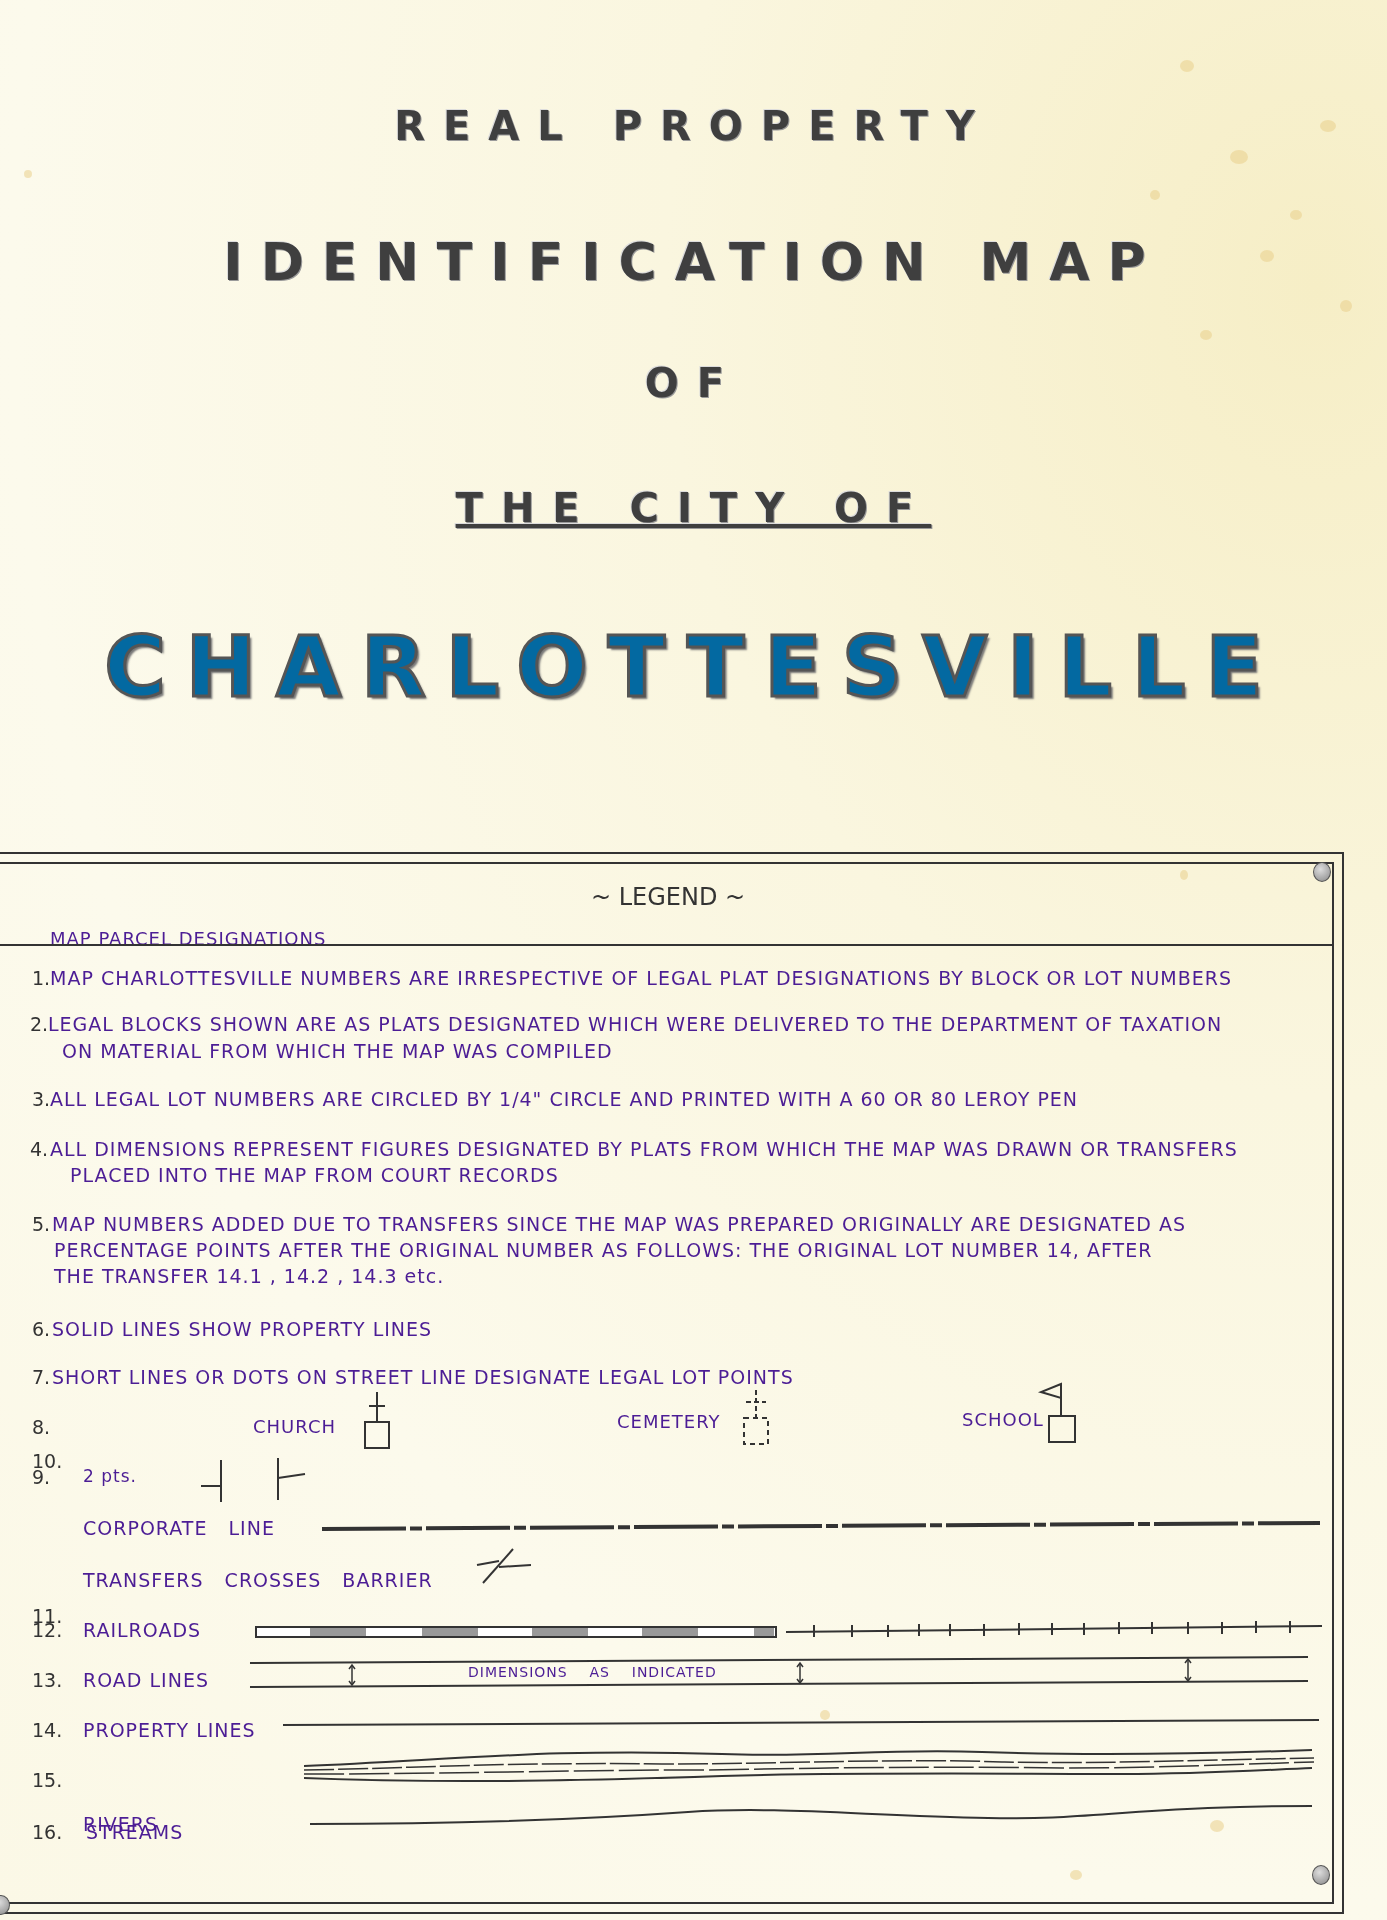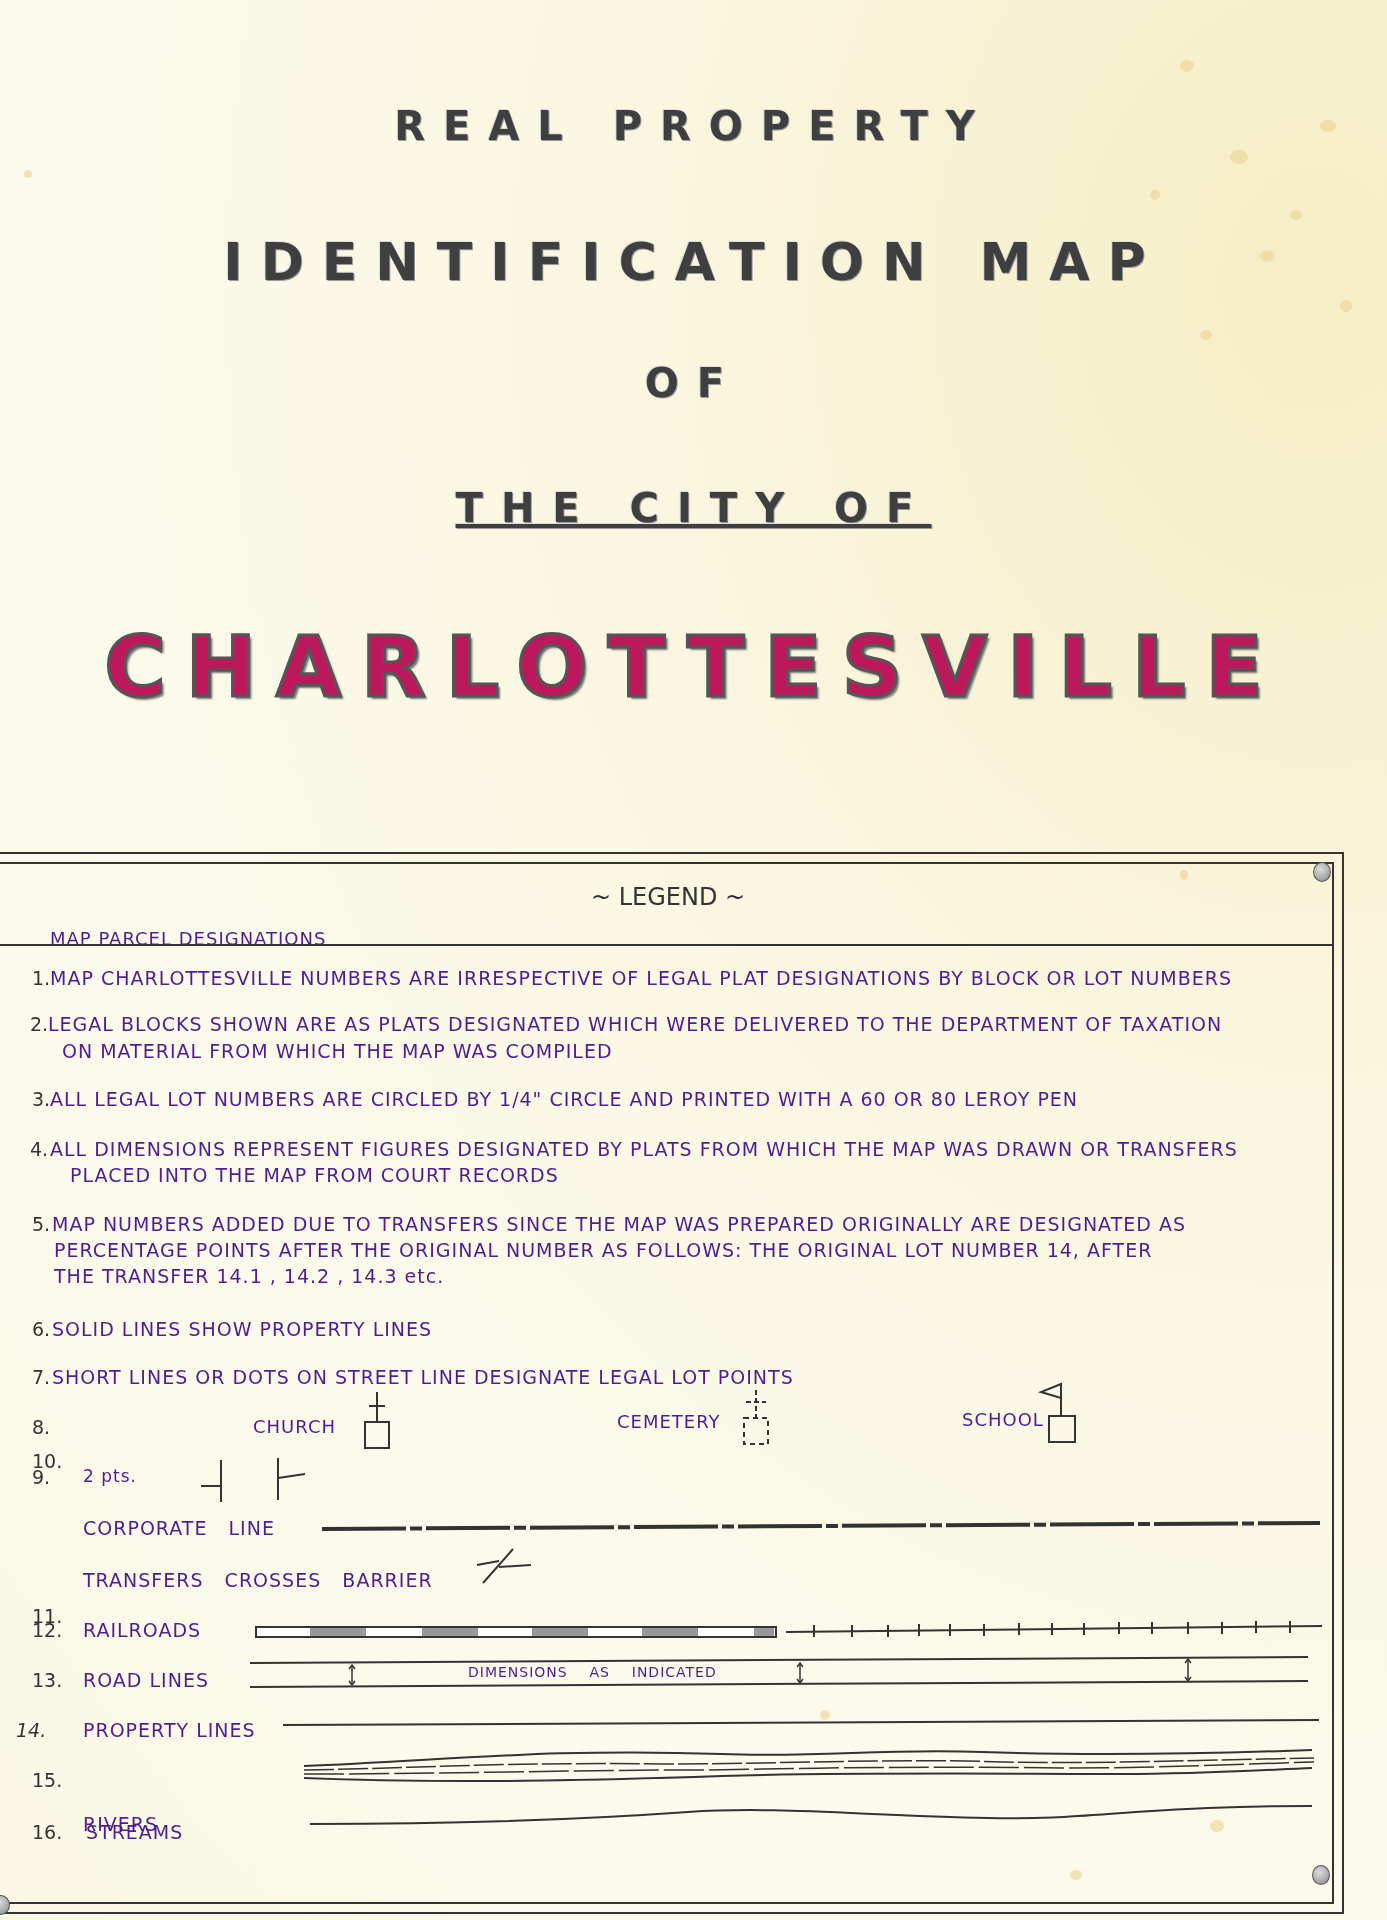--- a/index.html
+++ b/index.html
@@ -13,21 +13,21 @@
   .title-line {
     position:absolute; left:0; width:1387px; text-align:center;
     font-family:"DejaVu Sans", sans-serif; font-weight:bold; color:#3f3f3f;
     text-shadow: 1px 1px 0 #9a9a9a, -1px -1px 0 #dcdcdc;
   }
   .t1 { top:103px; font-size:40px; letter-spacing:18px; }
   .t2 { top:232px; font-size:52px; letter-spacing:18px; }
   .t3 { top:360px; font-size:40px; letter-spacing:18px; }
   .t4 { top:485px; font-size:40px; letter-spacing:18px;text-decoration:underline; }
   .t5 {
-    top:618px; font-size:84px; letter-spacing:20px; color:#be185d;
+    top:618px; font-size:84px; letter-spacing:20px; color:#0369a1;
     -webkit-text-stroke:3px #555;
     text-shadow: 3px 3px 2px #777;
   }
   
   .frame-outer {
     position:absolute; left:-4px; top:852px; width:1346px; height:1058px;
     border:2px solid #333; border-left:none;
   }
   .frame-inner {
     position:absolute; left:-4px; top:862px; width:1336px; height:1038px;
@@ -193,21 +193,21 @@
       <line x1="104" y1="10" x2="104" y2="30"></line>
         <path d="M101,14 L104,10 L107,14 M101,26 L104,30 L107,26"></path>
       <line x1="552" y1="8" x2="552" y2="28"></line>
         <path d="M549,12 L552,8 L555,12 M549,24 L552,28 L555,24"></path>
       <line x1="940" y1="4" x2="940" y2="26"></line>
         <path d="M937,8 L940,4 L943,8 M937,22 L940,26 L943,22"></path>
     </g>
   </svg>
   <div class="lg-text" style="left:468px;top:1664px;font-size:14px;white-space:pre;">DIMENSIONS    AS    INDICATED</div>
 
-  <div class="num" style="left:16px;top:1719px;font-style:italic;">14.</div>
+  <div class="num" style="left:32px;top:1719px;">14.</div>
   <div class="lg-text" style="left:83px;top:1719px;">PROPERTY LINES</div>
   <svg class="sym" style="left:283px;top:1715px;" width="1040" height="14">
     <line x1="0" y1="10" x2="1036" y2="5" stroke="#333" stroke-width="2"></line>
   </svg>
 
   <div class="num" style="left:32px;top:1769px;">15.</div>
   <div class="lg-text" style="left:83px;top:1813px;">RIVERS</div>
   <svg class="sym" style="left:302px;top:1740px;" width="1020" height="46">
     <g fill="none" stroke="#333" stroke-width="2">
       <path d="M2,26 C150,20 250,8 420,14 C520,18 580,8 680,12 C800,16 900,14 1010,10"></path>

